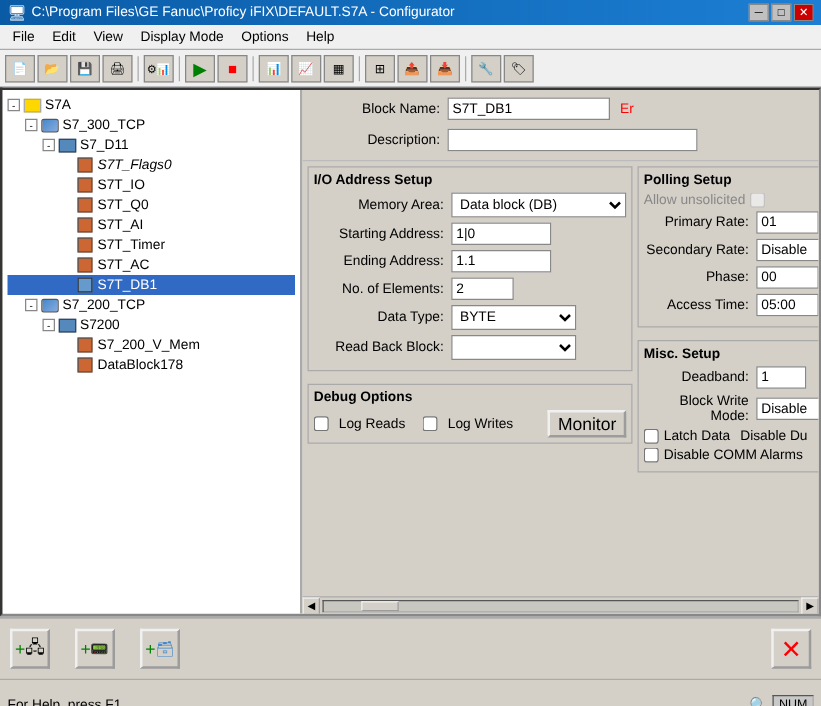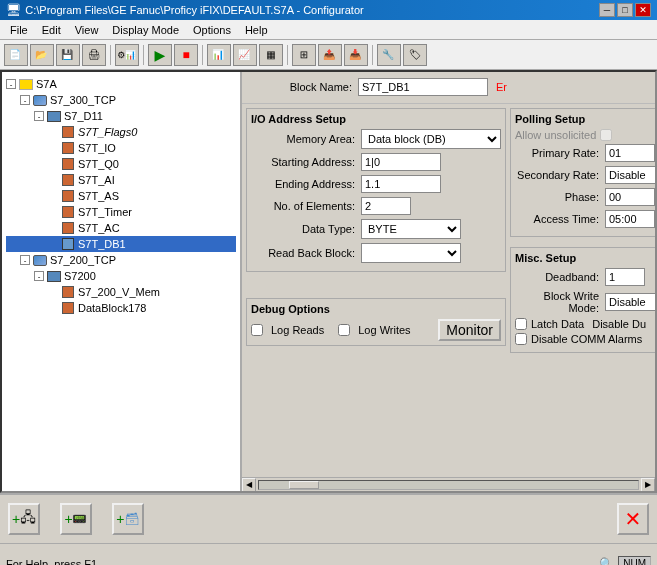--- a/index.html
+++ b/index.html
@@ -314,27 +314,20 @@
       </div>
 
       <div class="tree-item" style="padding-left:42px;">
         <span style="width:12px;display:inline-block;"></span>
         <span class="tree-icon">
             <div style="background:#cc6633;width:12px;height:12px;border:1px solid #555;"></div>
           </span>
         <span>S7T_AI</span>
       </div>
 
-      <div class="tree-item" style="padding-left:42px;">
-        <span style="width:12px;display:inline-block;"></span>
-        <span class="tree-icon">
-            <div style="background:#cc6633;width:12px;height:12px;border:1px solid #555;"></div>
-          </span>
-        <span>S7T_AS</span>
-      </div>
 
       <div class="tree-item" style="padding-left:42px;">
         <span style="width:12px;display:inline-block;"></span>
         <span class="tree-icon">
             <div style="background:#cc6633;width:12px;height:12px;border:1px solid #555;"></div>
           </span>
         <span>S7T_Timer</span>
       </div>
 
 
@@ -388,25 +381,29 @@
     </div>
 
     <div style="flex:1; display:flex; flex-direction:column; background:#d4d0c8; overflow:hidden;">
 
       <div style="padding:6px 6px 3px 6px; background:#d4d0c8; border-bottom:1px solid #bbb; display:flex; flex-direction:column; gap:3px;">
         <div class="form-row">
           <span class="form-label">Block Name:</span>
           <input class="form-input" style="width: 130px;" type="text" value="S7T_DB1">
           <span style="margin-left:8px;color:red;">Er</span>
         </div>
+        <div class="form-row">
+          <span class="form-label">Description:</span>
+          <input class="form-input" style="width: 200px;" type="text" value="">
+        </div>
       </div>
 
       <div style="flex:1; display:flex; gap:4px; padding:4px 4px 0 4px; overflow:hidden;">
 
-        <div style="flex:1; display:flex; flex-direction:column; gap:20px;">
+        <div style="flex:1; display:flex; flex-direction:column; gap:4px;">
 
           <div class="section-box">
             <div class="section-title">I/O Address Setup</div>
             <div class="form-row">
               <span class="form-label">Memory Area:</span>
               <select class="form-input" style="width:140px;">
                 <option>Data block (DB)</option>
                 <option>Input (I)</option>
                 <option>Output (Q)</option>
                 <option>Memory (M)</option>

